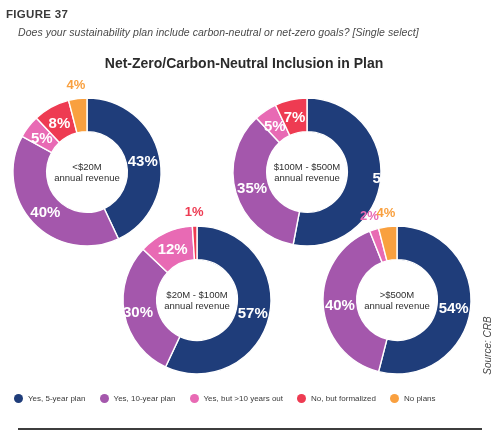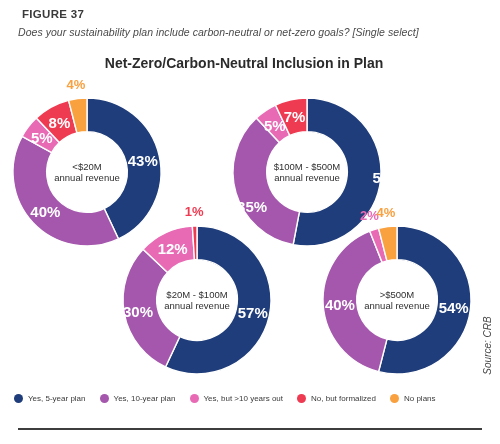--- a/index.html
+++ b/index.html
@@ -4,21 +4,21 @@
 <style>
   html,body{margin:0;padding:0;}
   body{
     width:500px;height:444px;background:#ffffff;
     font-family:"Liberation Sans", sans-serif;
     color:#333333;overflow:hidden;position:relative;
   }
   #figure-root{position:relative;width:500px;height:444px;}
 
   .fig-label{
-    position:absolute;left:22px;top:8px;
+    position:absolute;left:6px;top:8px;
     font-size:11.5px;font-weight:bold;letter-spacing:.3px;color:#3a3a3a;
   }
   .fig-question{
     position:absolute;left:18px;top:26px;
     font-size:10.5px;font-style:italic;color:#4a4a4a;letter-spacing:.05px;
   }
 
   .chart-title{
     position:absolute;left:0;top:55px;width:488px;text-align:center;
     font-size:14px;font-weight:bold;color:#2b2b2b;
@@ -102,21 +102,21 @@
           <path d="M 76 2 A 74 74 0 1 1 62.13378272065636 148.68925655392297 L 68.44291158275772 115.61564482188803 A 40.330000000000005 40.330000000000005 0 1 0 76 35.669999999999995 Z" fill="#1f3d7a" stroke="#ffffff" stroke-width="1.4"></path>
           <path d="M 62.13378272065636 148.68925655392297 A 74 74 0 0 1 25.34351416127702 22.056321570815562 L 48.392215217895966 46.600695256094475 A 40.330000000000005 40.330000000000005 0 0 0 68.44291158275772 115.61564482188803 Z" fill="#a457ac" stroke="#ffffff" stroke-width="1.4"></path>
           <path d="M 25.34351416127702 22.056321570815562 A 74 74 0 0 1 44.4923324241846 9.042798117514565 L 58.828321171180605 39.508324974045436 A 40.330000000000005 40.330000000000005 0 0 0 48.392215217895966 46.600695256094475 Z" fill="#e86ab4" stroke="#ffffff" stroke-width="1.4"></path>
           <path d="M 44.4923324241846 9.042798117514565 A 74 74 0 0 1 75.99999999999999 2 L 75.99999999999999 35.669999999999995 A 40.330000000000005 40.330000000000005 0 0 0 58.828321171180605 39.508324974045436 Z" fill="#ee3b52" stroke="#ffffff" stroke-width="1.4"></path>
         </svg>
         <div class="center-label">
           <div class="l1">$100M - $500M</div>
           <div class="l2">annual revenue</div>
         </div>
         <div class="seg-label inside" style="left: 132.911px; top: 81.3797px; font-size: 15px; padding-left: 47px;">53%</div>
-        <div class="seg-label inside" style="left: 21.1048px; top: 110px; font-size: 15px; text-align: center;">35%</div>
+        <div class="seg-label inside" style="left: 21.1048px; top: 91px; font-size: 15px; text-align: center;">35%</div>
         <div class="seg-label inside" style="left: 43.8685px; top: 28.7199px; font-size: 15px;">5%</div>
         <div class="seg-label inside" style="left: 63.5298px; top: 20.2117px; font-size: 15px;">7%</div>
       </div>
       <div class="donut" style="left: 121px; top: 224px; width: 152px; height: 152px;">
         <svg width="152" height="152" viewBox="0 0 152 152">
           <path d="M 76 2 A 74 74 0 1 1 44.49233242418465 142.95720188248546 L 58.82832117118063 112.49167502595458 A 40.330000000000005 40.330000000000005 0 1 0 76 35.669999999999995 Z" fill="#1f3d7a" stroke="#ffffff" stroke-width="1.4"></path>
           <path d="M 44.49233242418465 142.95720188248546 A 74 74 0 0 1 22.056321570815527 25.343514161277056 L 46.600695256094454 48.392215217895995 A 40.330000000000005 40.330000000000005 0 0 0 58.82832117118063 112.49167502595458 Z" fill="#a457ac" stroke="#ffffff" stroke-width="1.4"></path>
           <path d="M 22.056321570815527 25.343514161277056 A 74 74 0 0 1 71.35350155483076 2.1460220963079024 L 73.46765834738277 35.7495820424878 A 40.330000000000005 40.330000000000005 0 0 0 46.600695256094454 48.392215217895995 Z" fill="#e86ab4" stroke="#ffffff" stroke-width="1.4"></path>
           <path d="M 71.35350155483076 2.1460220963079024 A 74 74 0 0 1 75.99999999999999 2 L 75.99999999999999 35.669999999999995 A 40.330000000000005 40.330000000000005 0 0 0 73.46765834738277 35.7495820424878 Z" fill="#ee3b52" stroke="#ffffff" stroke-width="1.4"></path>
         </svg>

